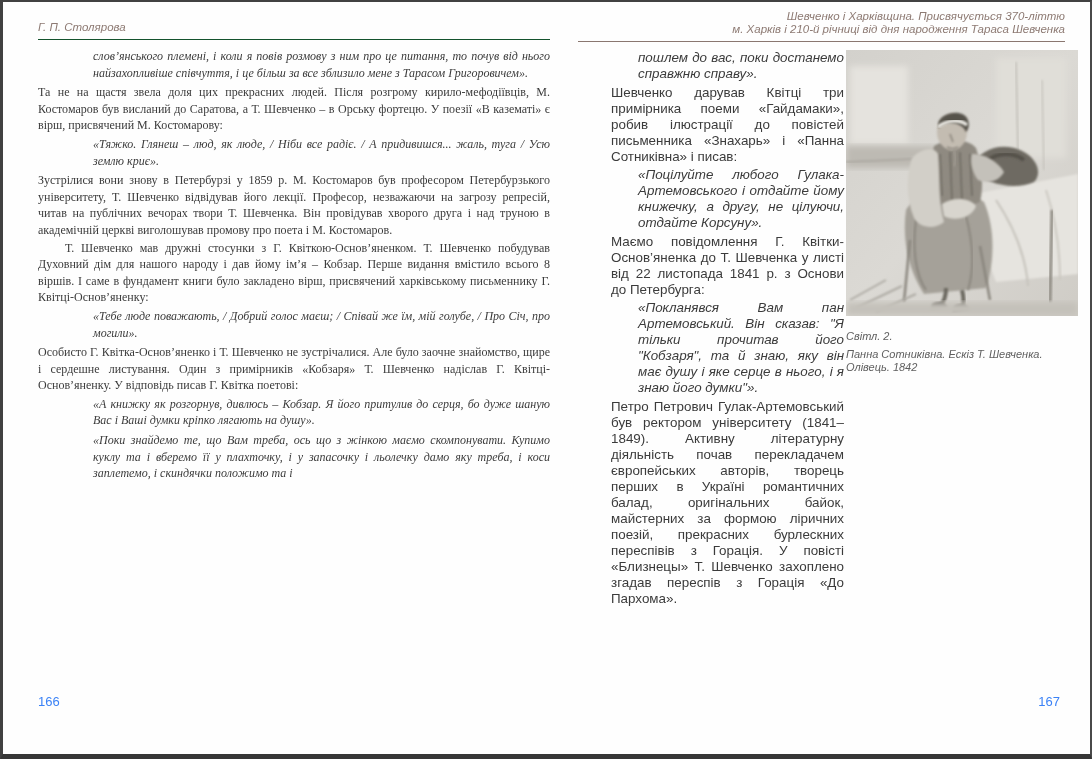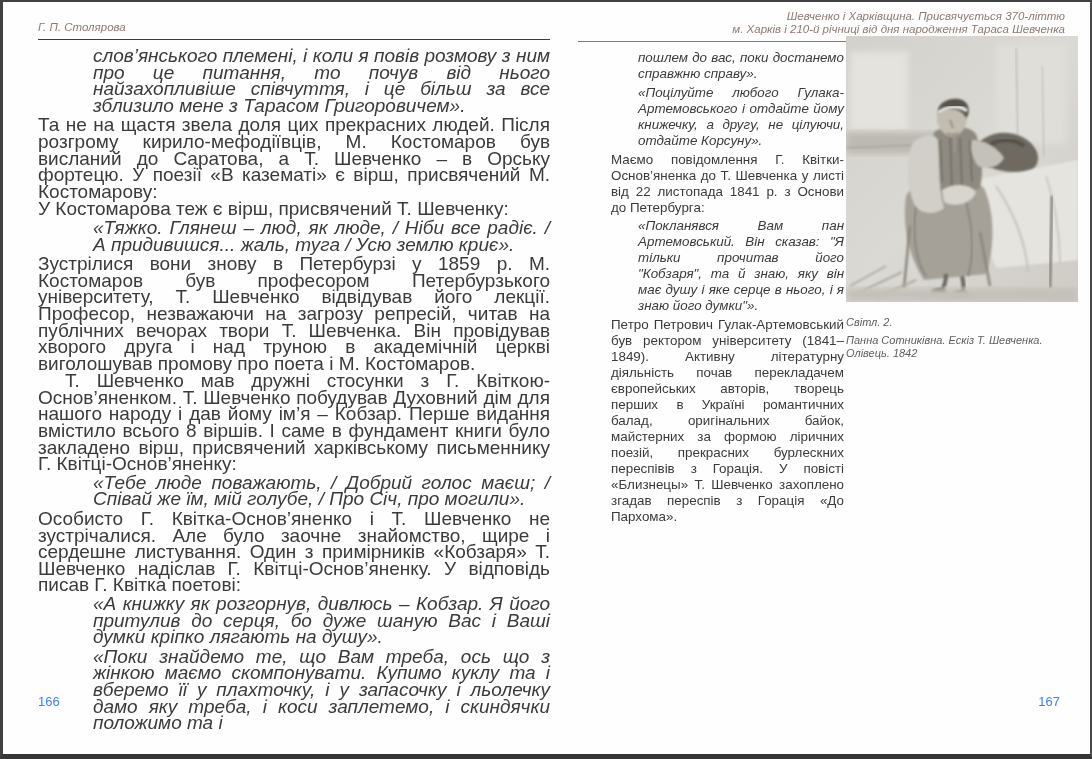--- a/index.html
+++ b/index.html
@@ -24,32 +24,32 @@
   }
   .head-right {
     position:absolute; left:575px; top:8px; width:487px;
     text-align:right; font-size:11.5px; line-height:13px;
     font-style:italic; color:#8d7a73;
     border-bottom:1px solid #8a7770; padding-bottom:5px;
   }
   
   .body-left {
     position:absolute; left:35px; top:44px; width:512px;
-    font-size:19px; line-height:16.6px; text-align:justify;
+    font-size:12px; line-height:16.6px; text-align:justify;font-family:Liberation Serif, serif;
   }
   .col-right {
     position:absolute; left:608px; top:46px; width:233px;
     font-size:13.4px; line-height:16px; text-align:justify;
   }
   p { margin:0 0 1px 0; }
   p.q { font-style:italic; margin:2px 0 3px 55px; }
   .col-right p.q { margin-left:27px; }
   p.indent { text-indent:27px; }
   
-  .figure-col { position:absolute; left:843px; top:34px; width:232px; }
+  .figure-col { position:absolute; left:843px; top:48px; width:232px; }
   .figure-col svg { display:block; width:232px; height:266px; }
   .fig-label { margin-top:14px; font-size:11px; font-style:italic; color:#5f5f5f; }
   .fig-caption { margin-top:6px; font-size:11px; line-height:13px; font-style:italic; color:#5f5f5f; }
   
   .pn { position:absolute; top:692px; font-size:13px; color:#3b82f6; }
   .pn-left { left:35px; }
   .pn-right { right:30px; text-align:right; }
 </style>
 </head>
 <body>
@@ -61,32 +61,32 @@
   </div>
 
   <div class="head-right">
     <div>Шевченко і Харківщина. Присвячується 370-літтю</div>
     <div>м. Харків і 210-й річниці від дня народження Тараса Шевченка</div>
   </div>
 
   <div class="body-left">
     <p class="q">слов’янського племені, і коли я повів розмову з ним про це питання, то почув від нього найзахопливіше співчуття, і це більш за все зблизило мене з Тарасом Григоровичем».</p>
     <p class="para">Та не на щастя звела доля цих прекрасних людей. Після розгрому кирило-мефодіївців, М. Костомаров був висланий до Саратова, а Т. Шевченко – в Орську фортецю. У поезії «В казематі» є вірш, присвячений М. Костомарову:</p>
-    <p class="para">У Костомарова теж є вірш, присвячений Т. Шевченку:</p>
     <p class="q">«Тяжко. Глянеш – люд, як люде, / Ніби все радіє. / А придивишся... жаль, туга / Усю землю криє».</p>
     <p class="para">Зустрілися вони знову в Петербурзі у 1859 р. М. Костомаров був професором Петербурзького університету, Т. Шевченко відвідував його лекції. Професор, незважаючи на загрозу репресій, читав на публічних вечорах твори Т. Шевченка. Він провідував хворого друга і над труною в академічній церкві виголошував промову про поета і М. Костомаров.</p>
     <p class="indent">Т. Шевченко мав дружні стосунки з Г. Квіткою-Основ’яненком. Т. Шевченко побудував Духовний дім для нашого народу і дав йому ім’я – Кобзар. Перше видання вмістило всього 8 віршів. І саме в фундамент книги було закладено вірш, присвячений харківському письменнику Г. Квітці-Основ’яненку:</p>
     <p class="q">«Тебе люде поважають, / Добрий голос маєш; / Співай же їм, мій голубе, / Про Січ, про могили».</p>
     <p class="para">Особисто Г. Квітка-Основ’яненко і Т. Шевченко не зустрічалися. Але було заочне знайомство, щире і сердешне листування. Один з примірників «Кобзаря» Т. Шевченко надіслав Г. Квітці-Основ’яненку. У відповідь писав Г. Квітка поетові:</p>
     <p class="q">«А книжку як розгорнув, дивлюсь – Кобзар. Я його притулив до серця, бо дуже шаную Вас і Ваші думки кріпко лягають на душу».</p>
     <p class="q">«Поки знайдемо те, що Вам треба, ось що з жінкою маємо скомпонувати. Купимо куклу та і вберемо її у плахточку, і у запасочку і льолечку дамо яку треба, і коси заплетемо, і скиндячки положимо та і</p>
   </div>
 
   <div class="col-right">
     <p class="q">пошлем до вас, поки достанемо справжню справу».</p>
+    <p class="para">Шевченко дарував Квітці три примірника поеми «Гайдамаки», робив ілюстрації до повістей письменника «Знахарь» і «Панна Сотниківна» і писав:</p>
     <p class="q">«Поцілуйте любого Гулака-Артемовського і отдайте йому книжечку, а другу, не цілуючи, отдайте Корсуну».</p>
     <p class="para">Маємо повідомлення Г. Квітки-Основ’яненка до Т. Шевченка у листі від 22 листопада 1841 р. з Основи до Петербурга:</p>
     <p class="q">«Покланявся Вам пан Артемовський. Він сказав: "Я тільки прочитав його "Кобзаря", та й знаю, яку він має душу і яке серце в нього, і я знаю його думки"».</p>
     <p class="para">Петро Петрович Гулак-Артемовський був ректором університету (1841–1849). Активну літературну діяльність почав перекладачем європейських авторів, творець перших в Україні романтичних балад, оригінальних байок, майстерних за формою ліричних поезій, прекрасних бурлескних переспівів з Горація. У повісті «Близнецы» Т. Шевченко захоплено згадав переспів з Горація «До Пархома».</p>
   </div>
 
   <div class="figure-col">
     <svg viewBox="0 0 232 266" aria-hidden="true">
       <defs>
         <filter id="soft">

